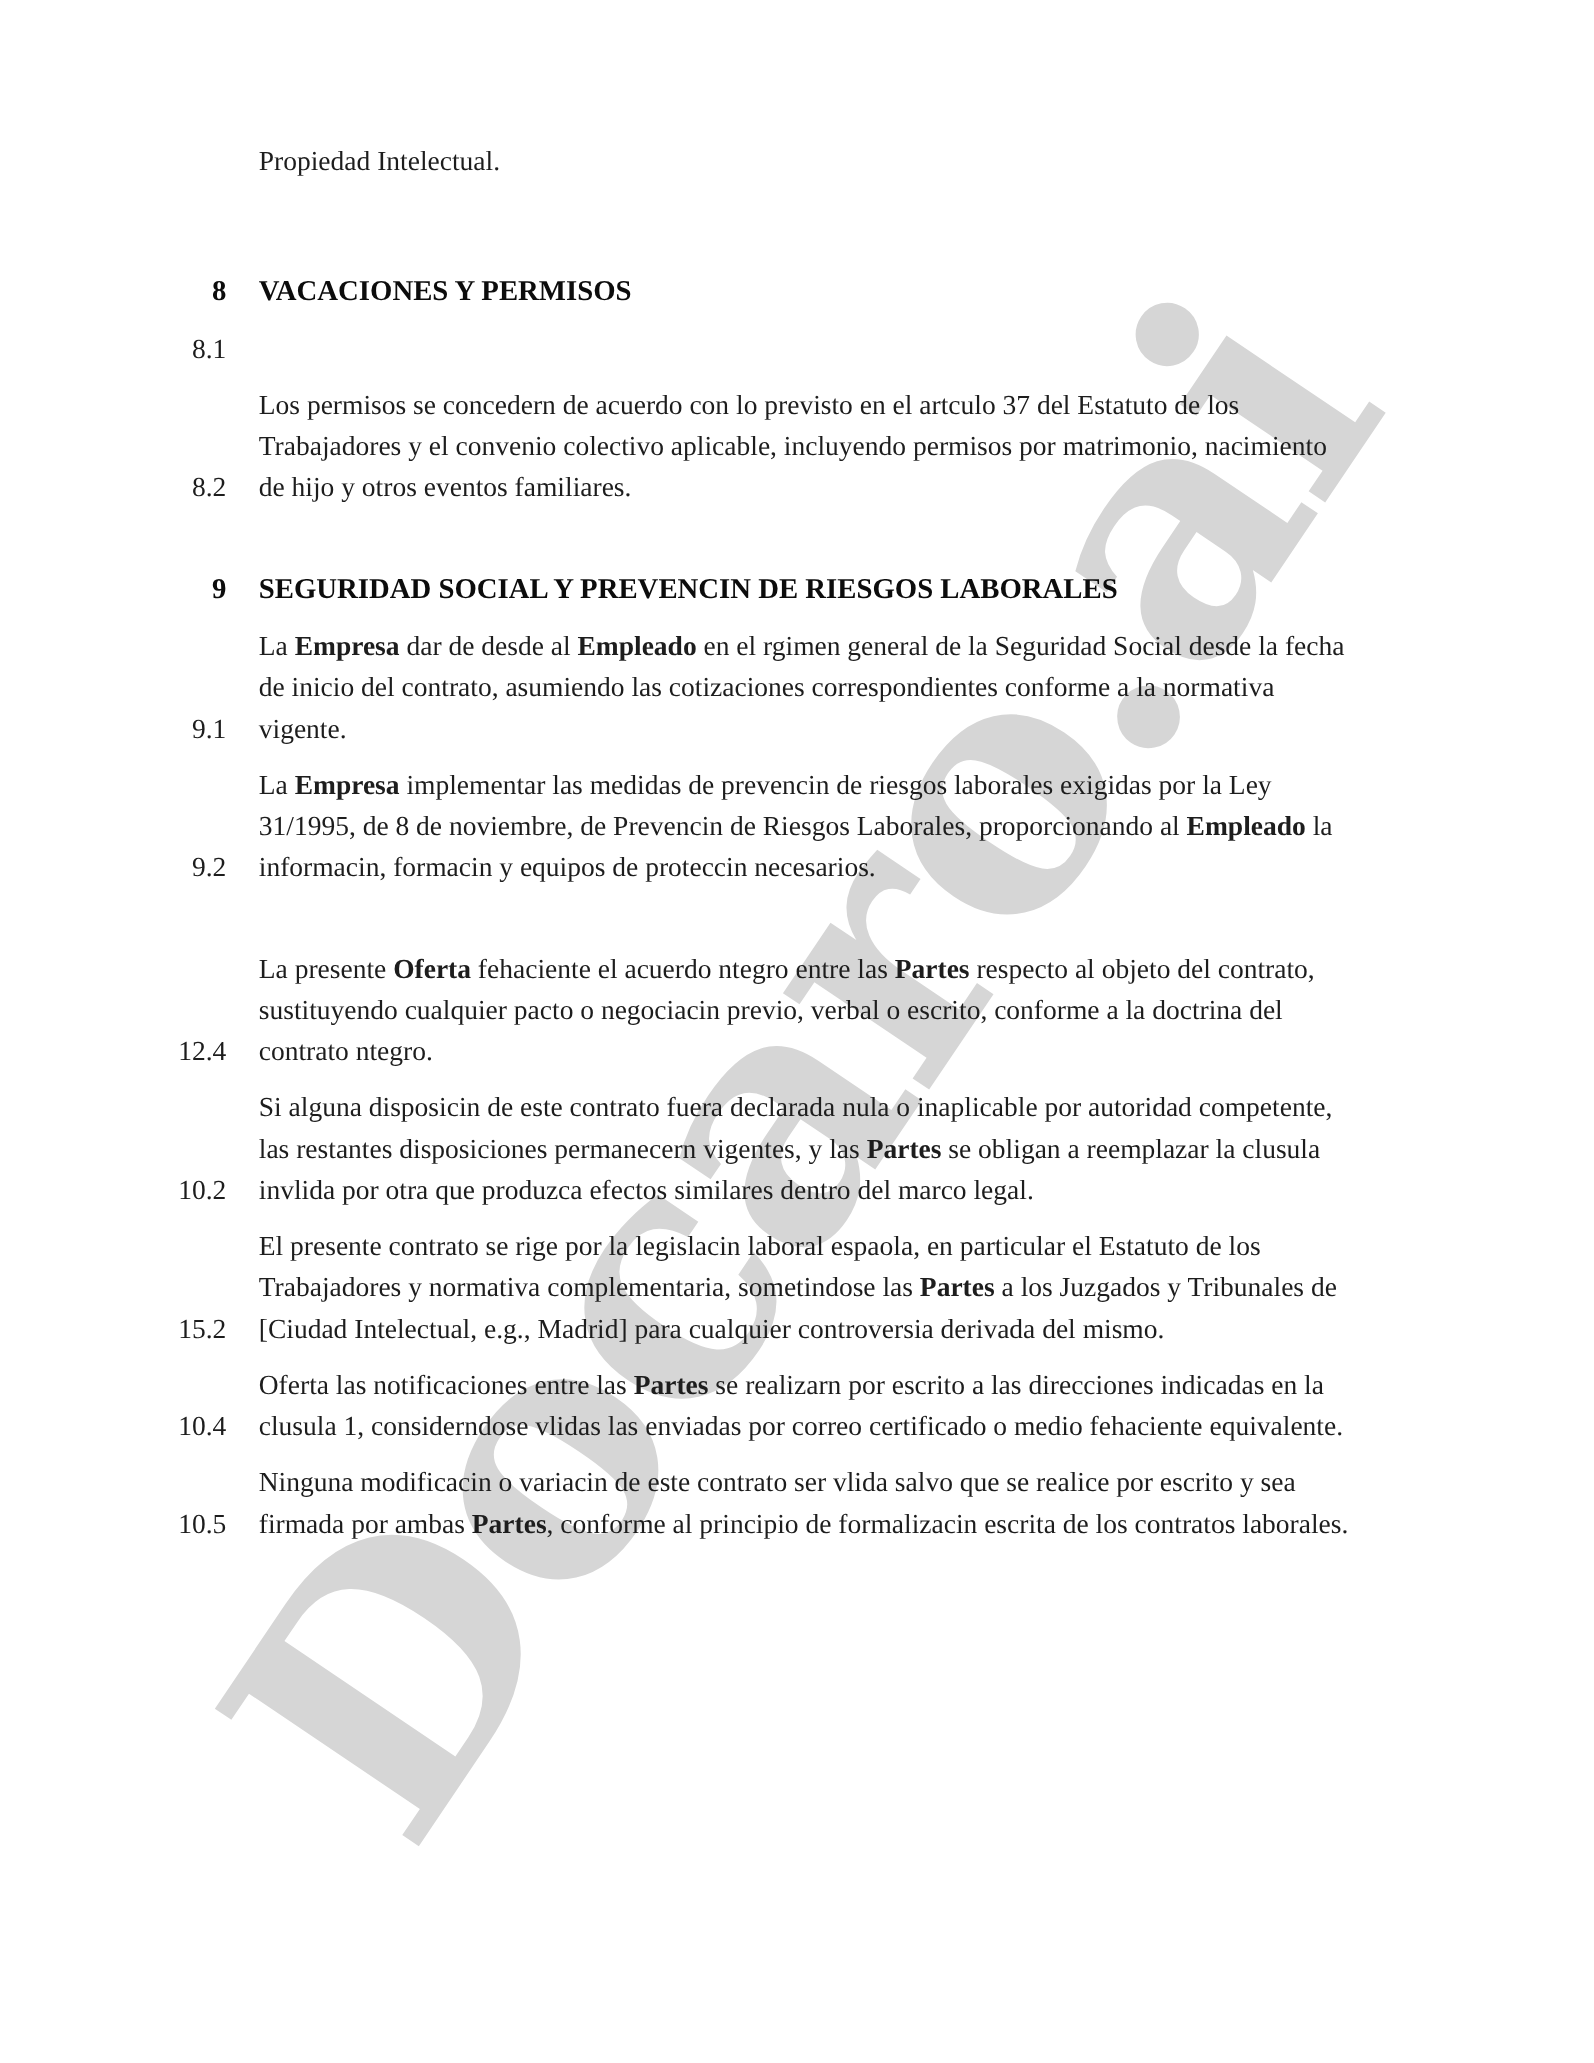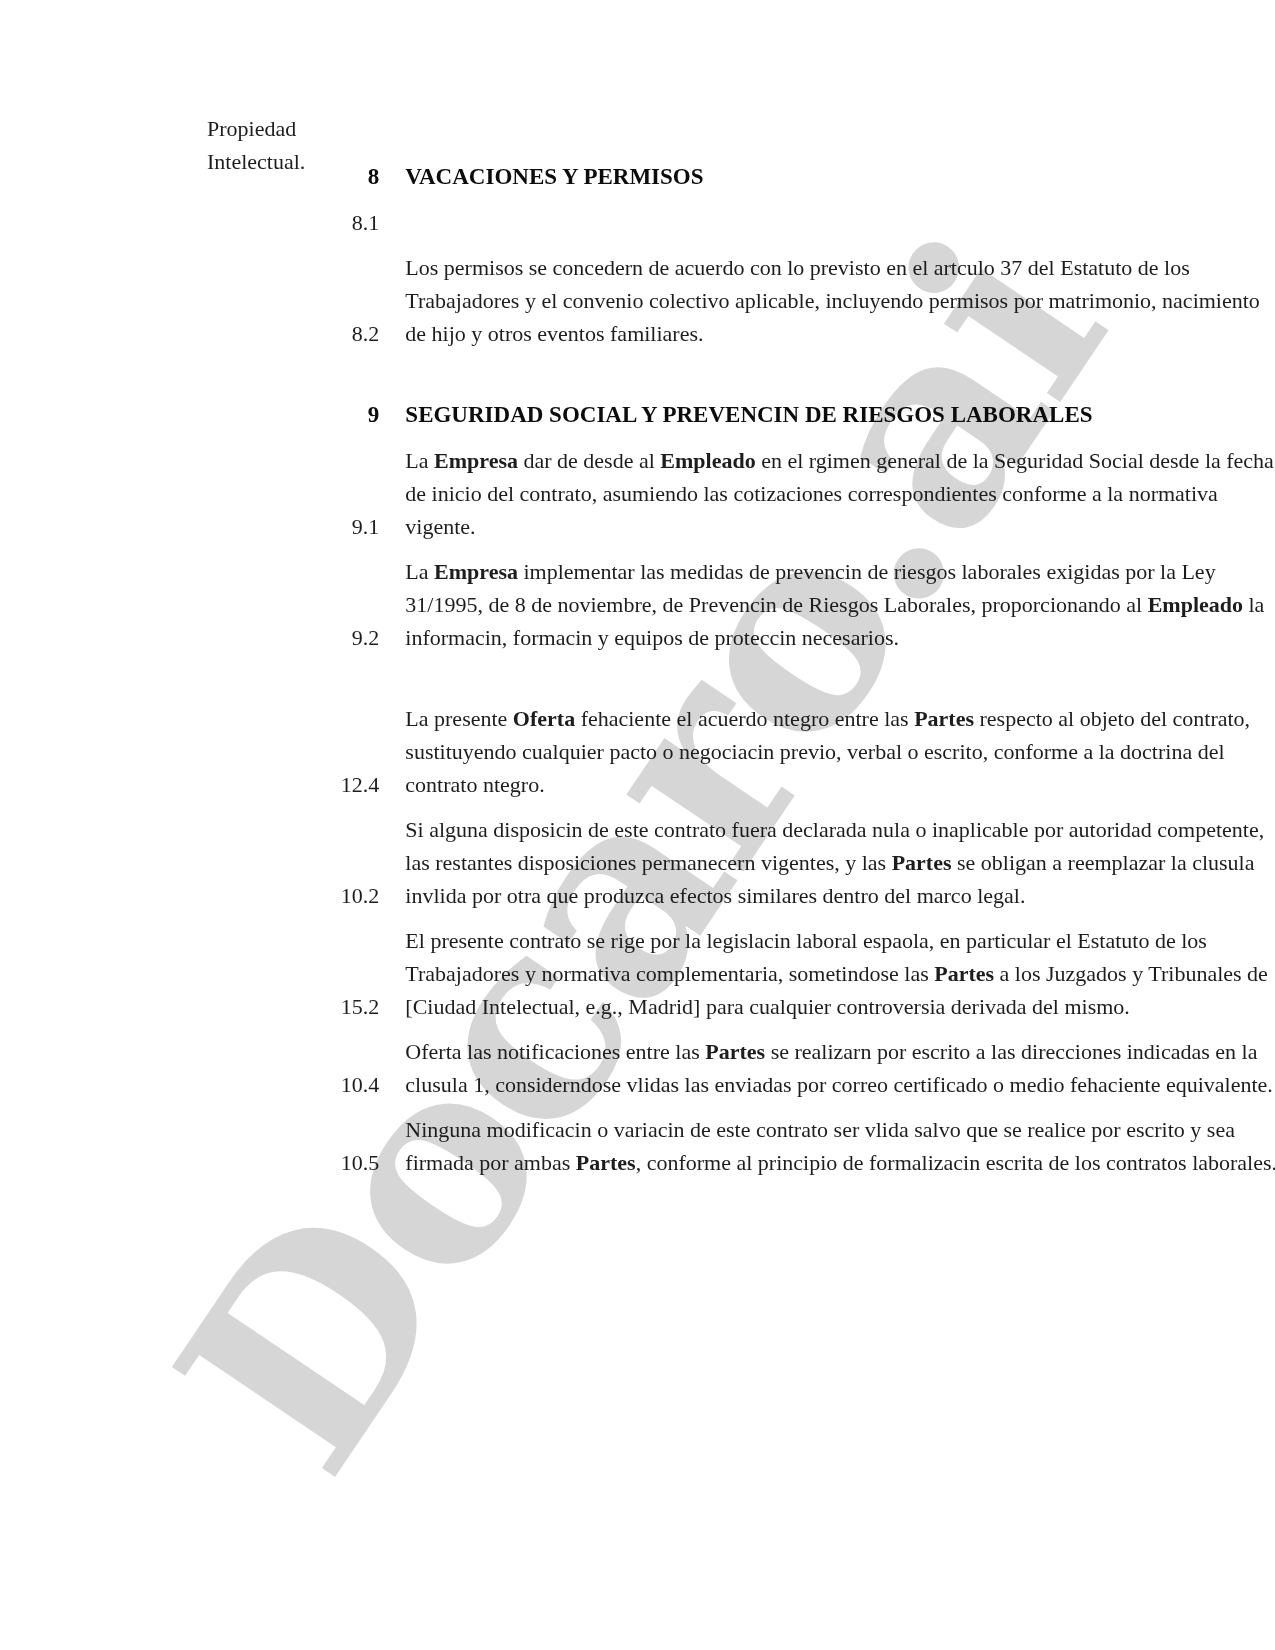--- a/index.html
+++ b/index.html
@@ -30,21 +30,21 @@
     z-index: 0;
     user-select: none;
   }
   .content {
     position: absolute;
     left: 107px;
     top: 112px;
     width: 990px;
     z-index: 1;
     display: flex;
-    flex-direction: row;
+    flex-direction: column;
   }
   .intro {
     margin: 0 0 23px 100px;
     font-size: 22px;
     line-height: 33px;
   }
   .section {
     margin-top: 48px;
   }
   .heading-row {

